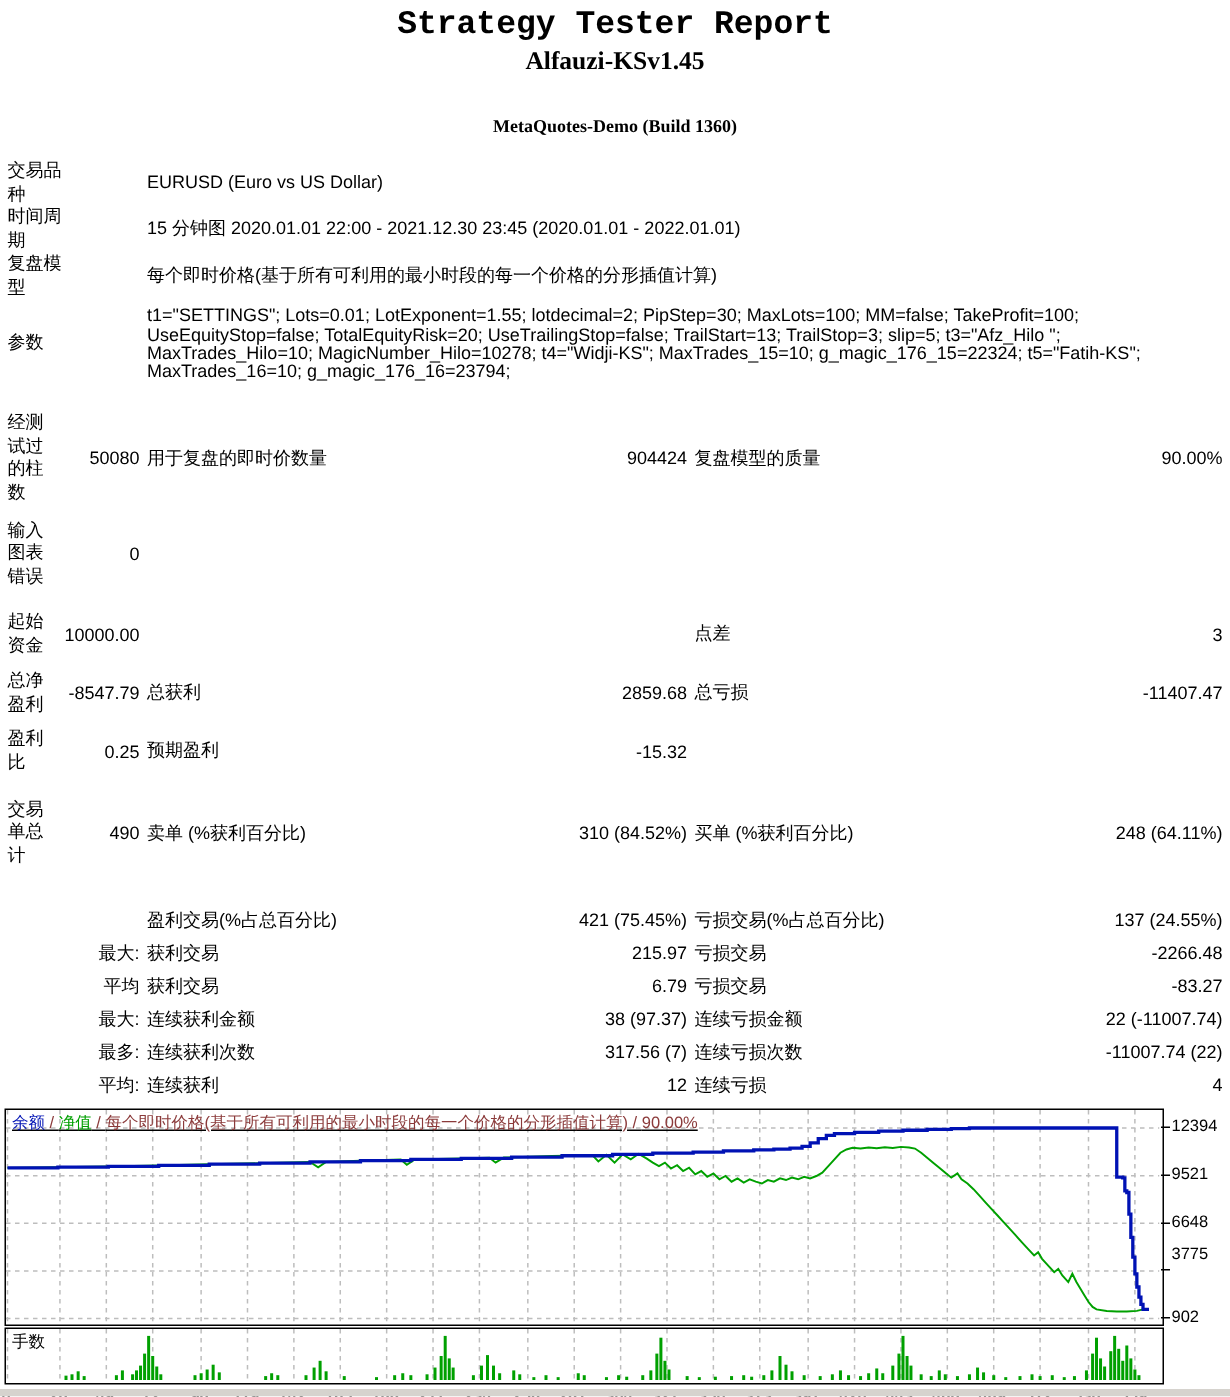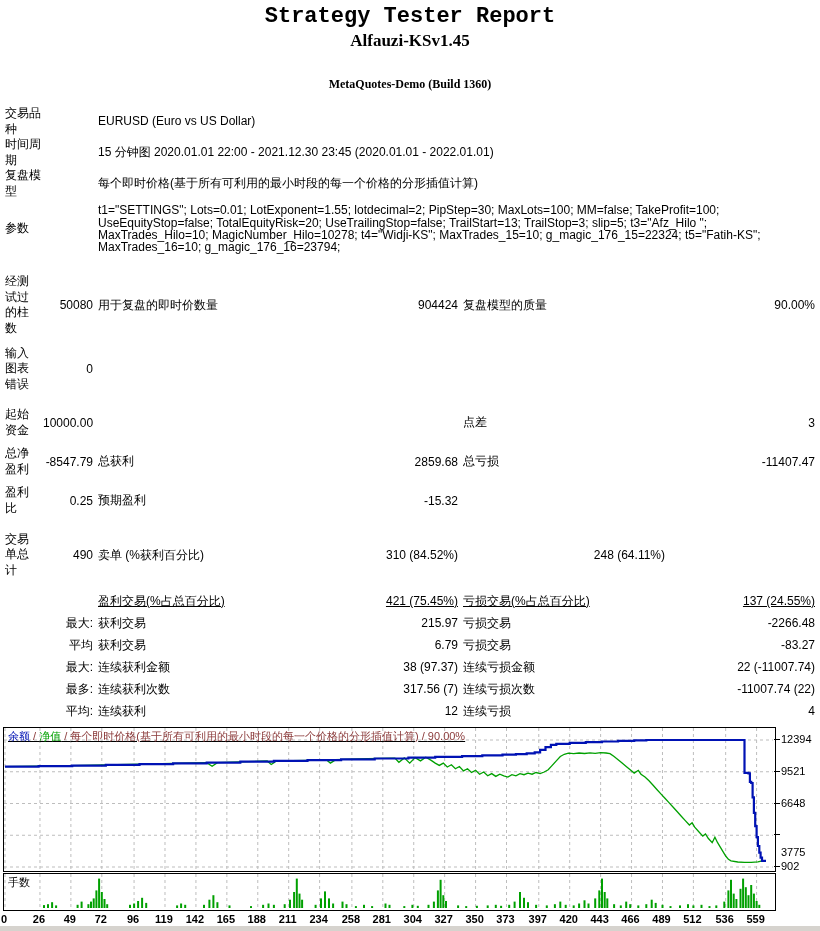--- a/index.html
+++ b/index.html
@@ -20,21 +20,21 @@
   .cspan{grid-column:3 / 7;padding-left:5px;line-height:12.4px;}
   .r27{min-height:27px;}
   .rp{min-height:56px;padding:2px 0;}
   .r5{min-height:76px;margin-top:8px;}
   .r6{min-height:52px;}
   .r2{min-height:39px;}
   .r2a{min-height:39px;margin-top:8px;}
   .r2b{min-height:39px;margin-top:5px;}
   .r3{min-height:58px;margin-top:6px;}
   .r1{min-height:22px;}
-  .r1a{min-height:22px;margin-top:6px;text-decoration:underline;}
+  .r1a{min-height:22px;margin-top:18px;}
   
   #chart{position:relative;width:820px;height:201px;margin-top:5px;}
   .box{position:absolute;left:3px;border:1px solid #000;background:#fff;}
   #mainbox{top:0;width:771px;height:143px;}
   #volbox{top:146px;width:771px;height:36px;}
   #chart-title{position:absolute;left:4px;top:1px;font-size:11px;white-space:nowrap;z-index:2;text-decoration:underline;}
   #vol-label{position:absolute;left:4px;top:1px;font-size:11px;z-index:2;}
   .ylab{position:absolute;left:781px;font-size:11px;}
   .ytick{position:absolute;left:774px;width:6px;height:1px;background:#000;}
   .xlab{position:absolute;top:186px;font-size:11px;font-weight:bold;transform:translateX(-50%);}
@@ -119,20 +119,21 @@
       <div class="c5"></div>
       <div class="c6"></div>
     </div>
     <div class="row r3">
       <div class="c1">交易
 单总
 计</div>
       <div class="c2">490</div>
       <div class="c3">卖单 (%获利百分比)</div>
       <div class="c4">310 (84.52%)</div>
+      <div class="c5">买单 (%获利百分比)</div>
       <div class="c6">248 (64.11%)</div>
     </div>
     <div class="row r1a">
       <div class="c1"></div>
       <div class="c2"></div>
       <div class="c3">盈利交易(%占总百分比)</div>
       <div class="c4">421 (75.45%)</div>
       <div class="c5">亏损交易(%占总百分比)</div>
       <div class="c6">137 (24.55%)</div>
     </div>
@@ -360,21 +361,21 @@
         <rect x="754.3" y="30.8" width="2" height="3.2" fill="#00a000"></rect>
       </svg>
   </div>
   <div id="yaxis">
       <span class="ylab" style="top: 6px;">12394</span>
       <div class="ytick" style="top: 12px;"></div>
       <span class="ylab" style="top: 37.75px;">9521</span>
       <div class="ytick" style="top: 43.75px;"></div>
       <span class="ylab" style="top: 69.5px;">6648</span>
       <div class="ytick" style="top: 75.5px;"></div>
-      <span class="ylab" style="top: 119px;">3775</span>
+      <span class="ylab" style="top: 91px;">3775</span>
       <div class="ytick" style="top: 107.25px;"></div>
       <span class="ylab" style="top: 133px;">902</span>
       <div class="ytick" style="top: 139px;"></div>
     </div>
   <div id="xaxis">
       <span class="xlab" style="left: 4px;">0</span>
       <span class="xlab" style="left: 38.9576px;">26</span>
       <span class="xlab" style="left: 69.8816px;">49</span>
       <span class="xlab" style="left: 100.806px;">72</span>
       <span class="xlab" style="left: 133.074px;">96</span>

